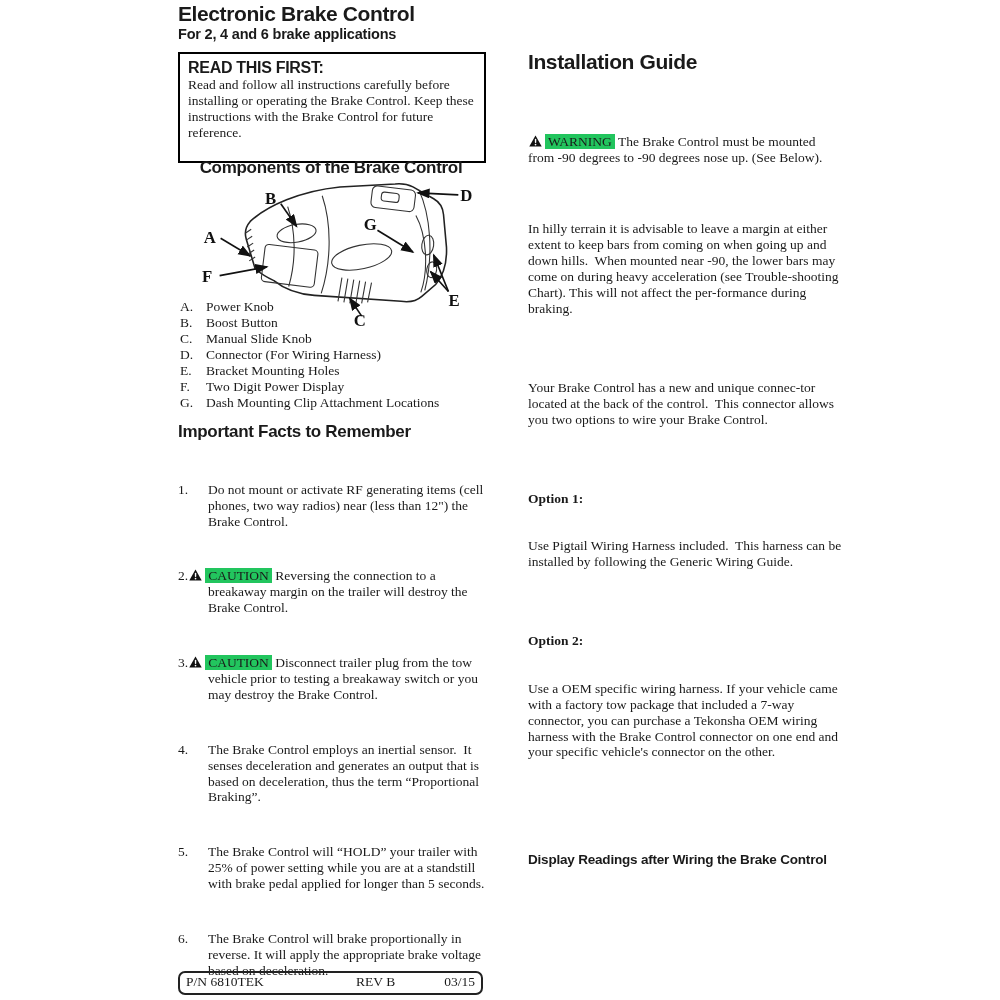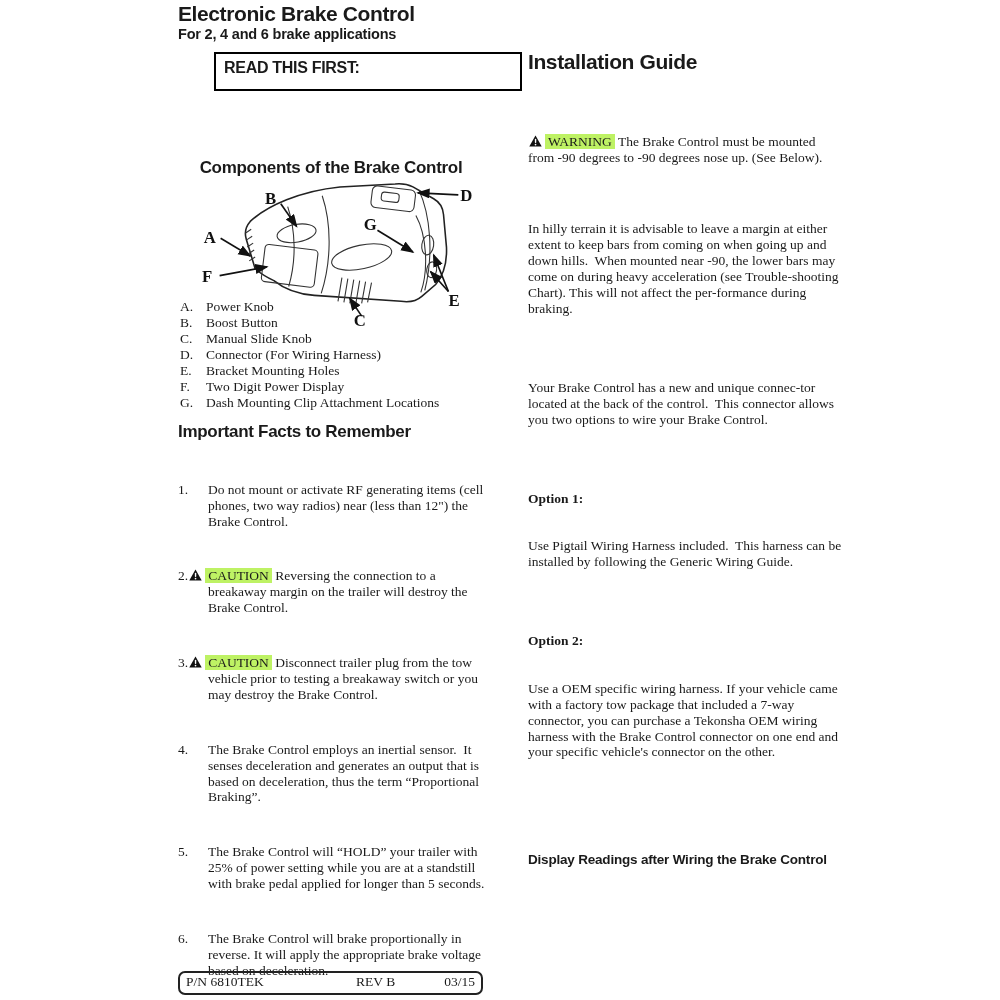--- a/index.html
+++ b/index.html
@@ -5,24 +5,24 @@
   html,body{margin:0;padding:0;}
   body{width:1000px;height:1000px;position:relative;background:#ffffff;color:#1a1a1a;
        font-family:"Liberation Serif",serif;overflow:hidden;}
   .abs{position:absolute;}
   .body-text{font-size:13.5px;line-height:1.18;white-space:pre-wrap;}
   h1,h2,h3{margin:0;}
   .h-main{font-family:"Liberation Sans",sans-serif;font-weight:bold;font-size:21px;letter-spacing:-0.4px;}
   .h-sub{font-family:"Liberation Sans",sans-serif;font-weight:bold;font-size:14.5px;letter-spacing:-0.2px;}
   .h-section{font-family:"Liberation Sans",sans-serif;font-weight:bold;font-size:17px;letter-spacing:-0.3px;}
   .h-small{font-family:"Liberation Sans",sans-serif;font-weight:bold;font-size:13.5px;letter-spacing:-0.2px;}
-  .badge{background:#bef264;padding:0 3px;}
+  .badge{background:#22c55e;padding:0 3px;}
   .warn-tri{width:13px;height:12px;display:inline-block;vertical-align:-1px;margin:0 3px 0 1px;}
   
-  #read-box{border:2px solid #000;padding:5px 8px 12px 8px;margin-left:36px;}
+  #read-box{border:2px solid #000;padding:5px 8px 20px 8px;}
   
   .comp-row{display:flex;font-size:13.5px;line-height:16px;}
   .comp-letter{width:26px;flex:none;}
   
   .fact{padding-left:30px;text-indent:-30px;margin:0 0 7px 0;}
   .fact .num{display:inline-block;width:30px;text-indent:0;}
   .fact .numw{display:inline;}
   
   #l-footer{border:2px solid #222;height:20px;font-size:13.5px;position:relative;}
   #l-footer span{position:absolute;top:1px;}
@@ -33,20 +33,21 @@
 </head>
 <body>
 
 <div class="abs" style="left:178px;top:2px;width:306px;">
   <h1 class="h-main">Electronic Brake Control</h1>
   <h2 class="h-sub">For 2, 4 and 6 brake applications</h2>
 </div>
 
 <div id="read-box" class="abs" style="left:178px;top:52px;width:288px;">
   <div class="h-section" style="font-size:16px;">READ THIS FIRST:</div>
+  <div class="body-text">Read and follow all instructions carefully before installing or operating the Brake Control. Keep these instructions with the Brake Control for future reference.</div>
 </div>
 
 <div class="abs h-section" style="left:178px;top:158px;width:306px;text-align:center;">Components of the Brake Control</div>
 
 <svg class="abs" style="left:194px;top:176px;" width="286" height="153" viewBox="0 0 290 155">
   <defs>
     <marker id="ah" markerWidth="9" markerHeight="8" refX="7" refY="3" orient="auto">
       <path d="M0,0 L8,3 L0,6 Z" fill="#111"></path>
     </marker>
   </defs>

